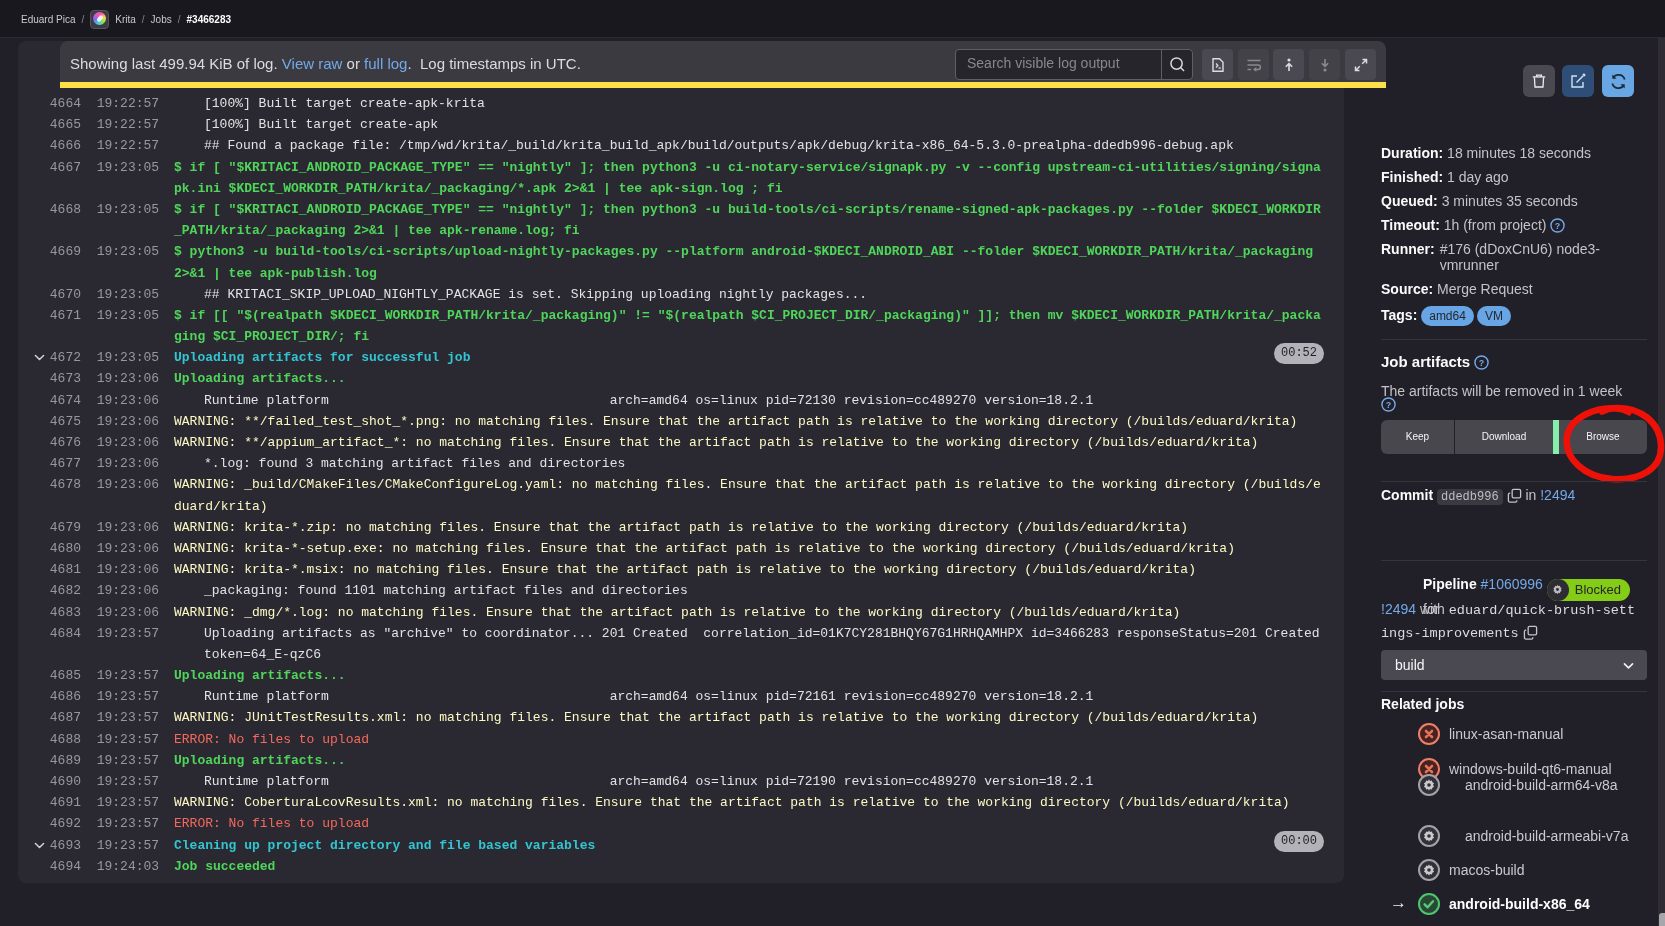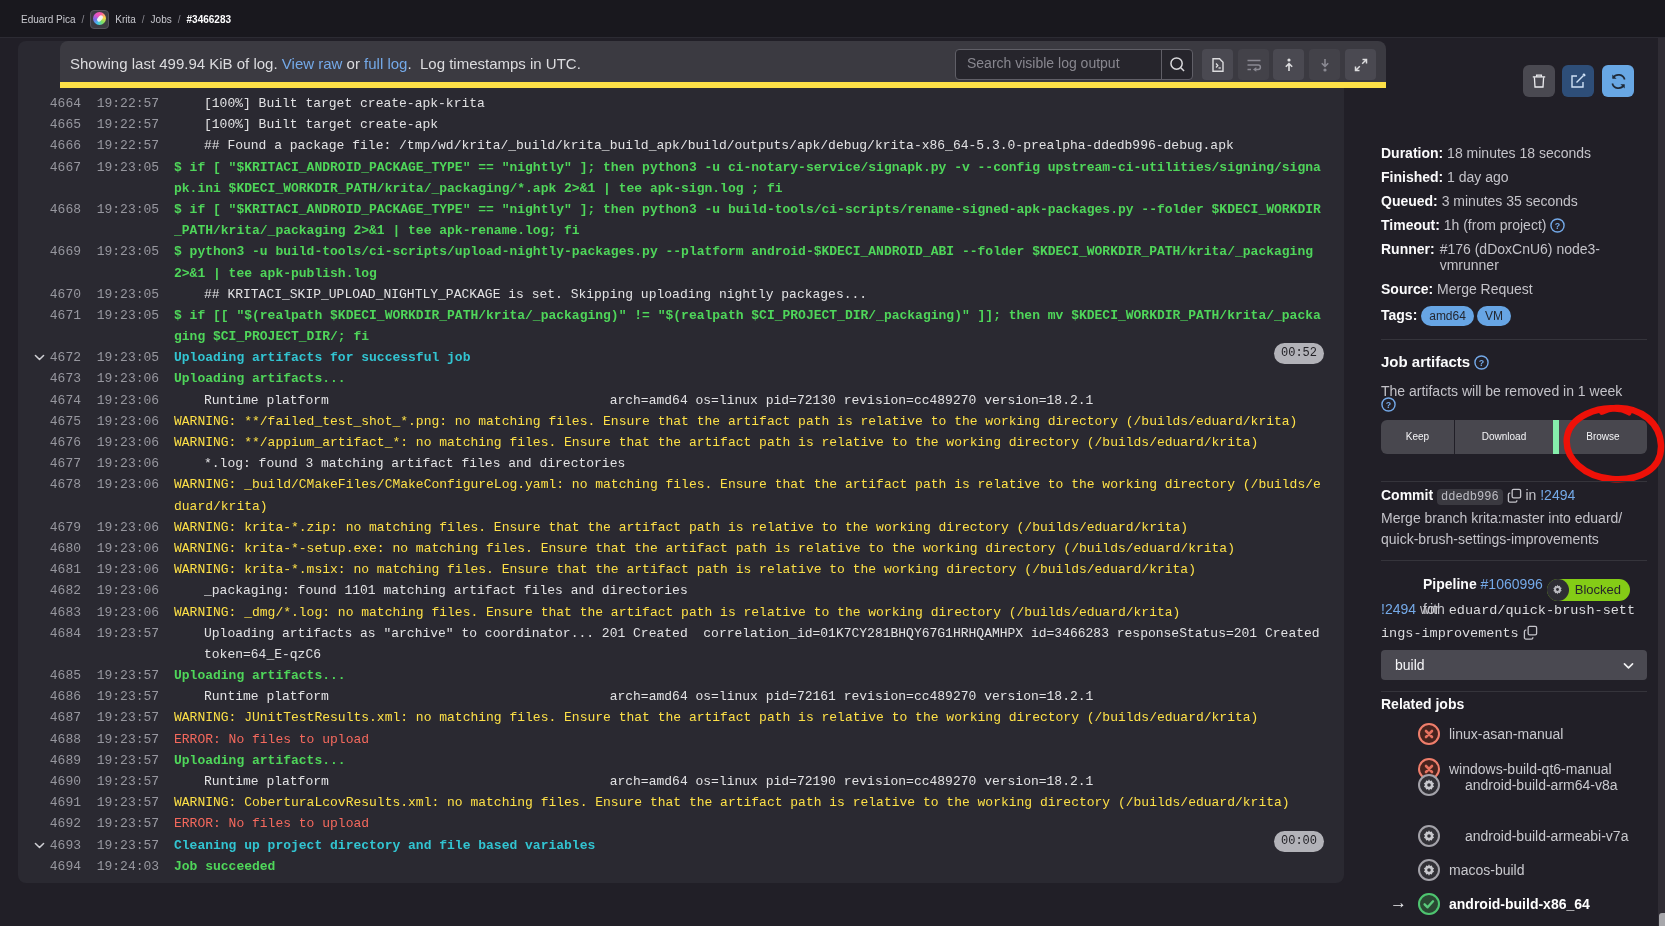--- a/index.html
+++ b/index.html
@@ -23,21 +23,21 @@
 
 pre.log{position:absolute;left:0;top:49px;margin:0;padding:3px 20px 0 0;font-family:"Liberation Mono",monospace;font-size:13px;line-height:21.18px;color:#e2e2e4;width:100%;box-sizing:border-box;}
 .line{position:relative;padding-left:156px;}
 .line .txt{display:block;white-space:pre-wrap;word-break:break-all;min-height:21.18px;}
 .line .ln{position:absolute;left:0;top:0;width:63px;text-align:right;color:#97979f;}
 .line .ts{position:absolute;left:78.7px;top:0;color:#97979f;}
 .chev{position:absolute;left:15px;top:4px;}
 .badge{position:absolute;right:0;top:-4px;height:21px;line-height:21px;padding:0 7px;border-radius:10.5px;background:#b2b2b8;color:#232227;font-size:12px;}
 .txt.g{color:#4fd65a;font-weight:bold;}
 .txt.c{color:#32c5d2;font-weight:bold;}
-.txt.y{color:#fde047;}
+.txt.y{color:#fef9c3;}
 .txt.r{color:#f5695d;}
 .txt.w{color:#e2e2e4;margin-left:30px;}
 
 .side{position:absolute;left:1381px;top:0;width:266px;height:926px;font-size:14px;color:#c4c3c9;}
 .side .abs{position:absolute;}
 .side b{color:#fbfbfc;font-weight:700;}
 .side a{color:#74a9e8;text-decoration:none;}
 .iconbtn{position:absolute;width:32px;height:32px;border-radius:6px;display:flex;align-items:center;justify-content:center;box-sizing:border-box;}
 .divider{position:absolute;left:0;width:266px;border-top:1px solid #35343b;}
 .tagpill{display:inline-block;height:20px;line-height:20px;border-radius:10px;background:#67a5e4;color:#232730;padding:0 8px;font-size:12px;}
@@ -179,21 +179,20 @@
     </div>
   <svg class="abs" style="left:179px;top:403px;" width="106" height="82" viewBox="0 0 106 82">
 <path fill="none" stroke="#ee1108" stroke-width="6.5" stroke-linecap="round" d="M60 6 C 38 2, 10 14, 7 34 C 4 56, 25 74, 52 76 C 80 78, 102 66, 101 42 C 100 20, 81 4, 56 5 C 50 5.5, 45 7, 42 8.5"></path>
 <path fill="none" stroke="#ee1108" stroke-width="5" stroke-linecap="round" d="M56 5 C 60 6.5, 66 8, 69 10"></path>
 </svg>
   <div class="divider" style="top:481px;"></div>
   <div class="abs" style="left:0;top:487px;"><b>Commit</b> <span class="chip">ddedb996</span> <svg width="15" height="15" viewBox="0 0 16 16" style="vertical-align:-3px">
         <rect x="5.5" y="1.5" width="9" height="9" rx="1.5" fill="none" stroke="#c4c3c9" stroke-width="1.4"></rect>
         <path fill="none" stroke="#c4c3c9" stroke-width="1.4" d="M10.5 13v.5a1.5 1.5 0 0 1-1.5 1.5H3a1.5 1.5 0 0 1-1.5-1.5V7A1.5 1.5 0 0 1 3 5.5h.5"></path>
       </svg> in <a>!2494</a></div>
-  <div class="abs" style="left:0;top:508px;line-height:21.2px;">Merge branch krita:master into eduard/<br>quick-brush-settings-improvements</div>
   <div class="divider" style="top:560px;"></div>
   <div class="abs" style="left:4px;top:576px;margin-left:38px;"><b>Pipeline</b> <a>#1060996</a> <span class="blocked">
         <span class="gear">
           <svg width="11" height="11" viewBox="0 0 16 16">
             <path fill="#b9b9bf" d="M8 1l1.2 2 2.3-.6.6 2.3 2 1.2-1.3 2 1.3 2-2 1.2-.6 2.3-2.3-.6L8 15l-1.2-2-2.3.6-.6-2.3-2-1.2 1.3-2-1.3-2 2-1.2.6-2.3 2.3.6z"></path>
             <circle cx="8" cy="8" r="2.1" fill="#2e2d34"></circle>
           </svg>
         </span>
         <span class="bt">Blocked</span>
       </span> for</div>

